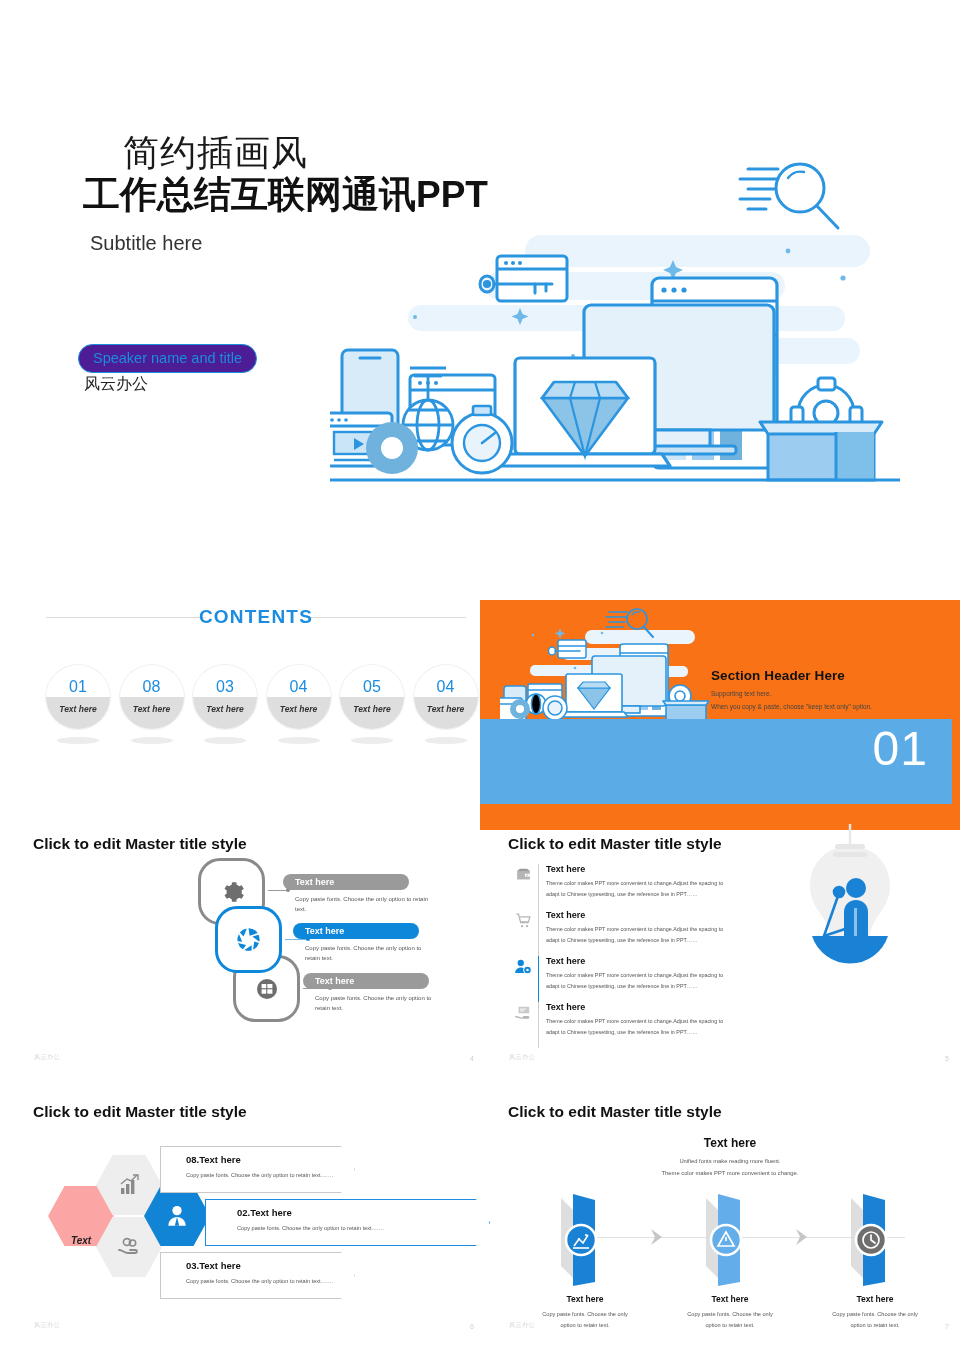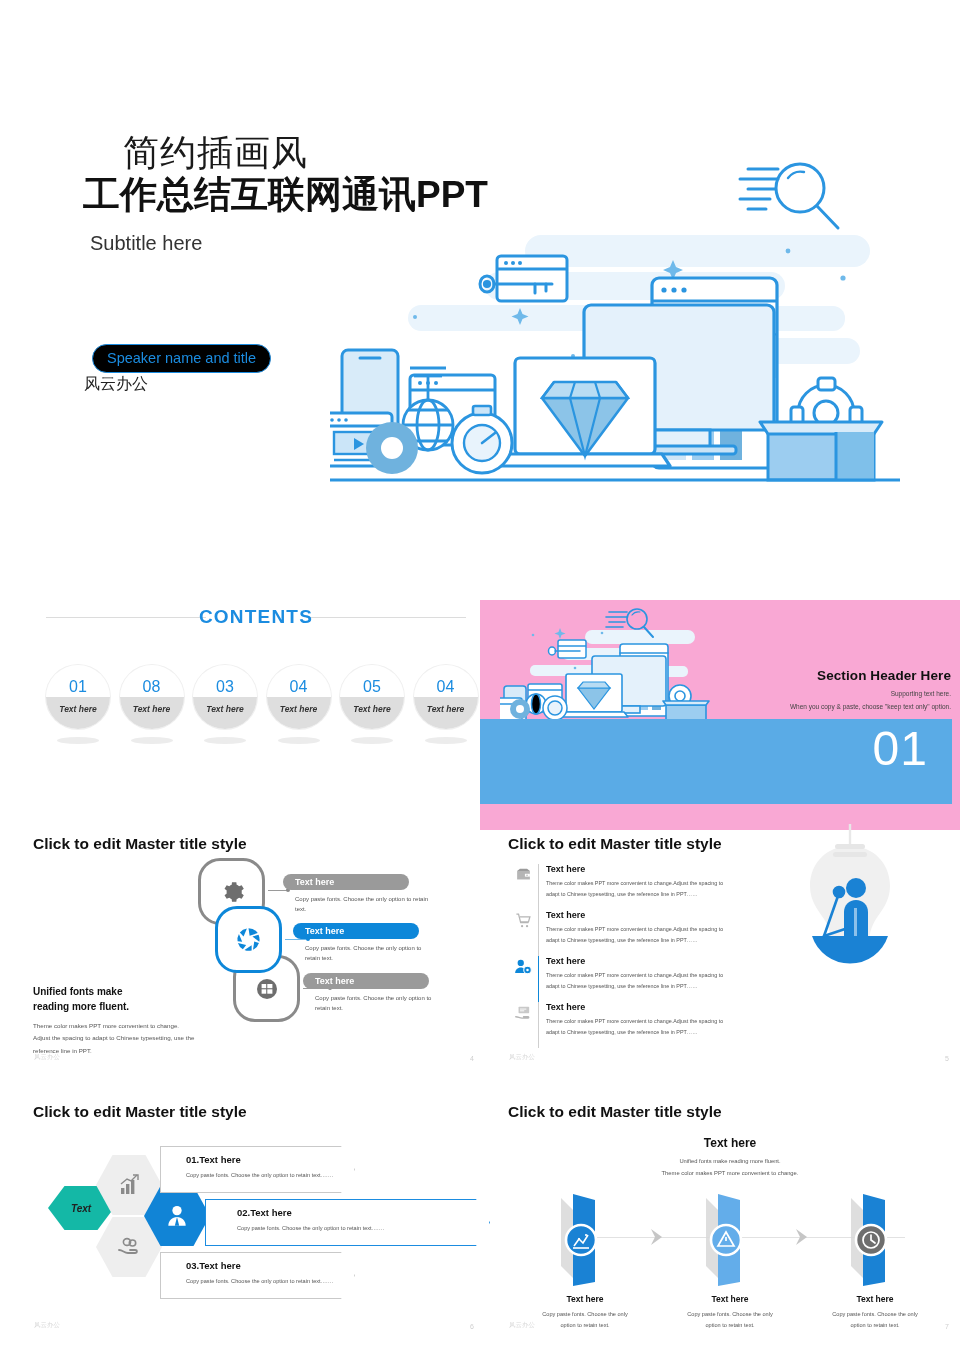--- a/index.html
+++ b/index.html
@@ -19,24 +19,24 @@
   }
   .hero-title-cn-bold {
     position:absolute; left:83px; top:176px;
     font-size:37px; font-weight:700; letter-spacing:0px; color:#111; line-height:1.05;
   }
   .hero-subtitle {
     position:absolute; left:84px; top:232px;
     font-size:20px; font-weight:400; color:#333;margin-left:6px;
   }
   .speaker-badge {
-    position:absolute; left:92px; top:344px;
+    position:absolute; left:78px; top:344px;
     border:1.6px solid #1b8ce0; border-radius:16px;
     padding:5px 14px 6px 14px; color:#1b8ce0; font-size:14.5px;
-    background:#000000; display:inline-block; white-space:nowrap;
+    background:#4c1d95; display:inline-block; white-space:nowrap;
   }
   .hero-org {
     position:absolute; left:84px; top:374px;
     font-size:16px; color:#222;
   }
 
   .hero-art { position:absolute; left:330px; top:160px; width:580px; height:350px; }
 
   
   #slide-contents { position:absolute; left:16px; top:560px; width:480px; height:270px; }
@@ -65,21 +65,21 @@
   .circ .lbl {
     position:absolute; left:0; right:0; top:39px; text-align:center;
     font-size:8.5px; color:#333; font-weight:700; font-style:italic; z-index:2;
   }
   .circ-shadow {
     position:absolute; left:11px; top:72px; width:42px; height:7px;
     background:#ececec; border-radius:50%;
   }
 
   
-  #slide-section { position:absolute; left:480px; top:600px; width:480px; height:230px; background:#f9a8d4;text-align:right; }
+  #slide-section { position:absolute; left:480px; top:600px; width:480px; height:230px; background:#f97316; }
   .sec-art { position:absolute; left:20px; top:8px; width:210px; height:115px; }
   .sec-mag { position:absolute; left:125px; top:5px; width:54px; height:38px; }
   .sec-text { position:absolute; left:231px; top:68px; width:240px; }
   .sec-title { font-size:13.5px; font-weight:700; color:#111; letter-spacing:.1px; }
   .sec-sub1 { font-size:6.5px; color:#444; margin-top:7px; }
   .sec-sub2 { font-size:6.5px; color:#444; margin-top:6px; }
   .sec-band {
     position:absolute; left:0px; top:119px; width:472px; height:85px;
     background:#5aabe6;
   }
@@ -143,21 +143,21 @@
   .s5-h { font-size:9px; font-weight:700; color:#111; }
   .s5-p { font-size:5.4px; color:#555; line-height:1.95; margin-top:4px; }
   .s5-bulb { position:absolute; left:285px; top:-6px; width:120px; height:190px; }
 
   
   #slide-6 { left:30px; top:1098px; width:450px; height:240px; }
   #slide-6 .slide-title { position:absolute; left:3px; top:5px; }
   .s6-hex-area { position:absolute; left:18px; top:55px; width:175px; height:120px; }
   .hex { position:absolute; display:flex; align-items:center; justify-content:center;
          clip-path:polygon(25% 0%,75% 0%,100% 50%,75% 100%,25% 100%,0% 50%); }
-  .hex.text-hex { left:0px; top:33px; width:66px; height:44px; background:#14b8a6; }
+  .hex.text-hex { left:0px; top:33px; width:66px; height:60px; background:#fca5a5;align-items:flex-end; }
   .hex.ic1 { left:48px; top:2px; width:66px; height:60px; background:#eeeeee; }
   .hex.ic2 { left:48px; top:64px; width:66px; height:60px; background:#eeeeee; }
   .hex.ic3 { left:96px; top:33px; width:66px; height:60px; background:#1184d6; }
   .hex-text { font-size:10px; font-weight:700; font-style:italic; color:#222; }
   .s6-rows { position:absolute; left:130px; top:48px; width:320px; }
   .s6-band { position:absolute; height:47px; }
   .s6-band.b1 { left:0px; top:0px; width:195px; }
   .s6-band.b2 { left:45px; top:53px; width:285px; }
   .s6-band.b3 { left:0px; top:106px; width:195px;padding-left:31px; }
   .s6-arrow-shape { position:absolute; inset:0; background:#fff; border:1px solid #c9c9c9;
@@ -537,27 +537,20 @@
       <div class="s4-row r2">
         <div class="s4-pill blue">Text here</div>
         <div class="s4-desc">Copy paste fonts. Choose the only option to retain text.</div>
       </div>
       <div class="s4-row r3">
         <div class="s4-pill gray">Text here</div>
         <div class="s4-desc">Copy paste fonts. Choose the only option to retain text.</div>
       </div>
     </div>
 
-    <div class="s4-left-block">
-      <div class="s4-left-head">Unified fonts make</div>
-      <div class="s4-left-head">reading more fluent.</div>
-      <div class="s4-left-body">Theme color makes PPT more convenient to change.</div>
-      <div class="s4-left-body" style="margin-top:0">Adjust the spacing to adapt to Chinese typesetting, use the</div>
-      <div class="s4-left-body" style="margin-top:0">reference line in PPT.</div>
-    </div>
 
     <div class="slide-foot-logo">风云办公</div>
     <div class="slide-foot-num">4</div>
   </section>
 
   <section id="slide-5" class="slide">
     <div class="slide-title">Click to edit Master title style</div>
 
     <div class="s5-list">
       <div class="s5-item">
@@ -679,21 +672,21 @@
           <path d="M4 21c0-4.6 3.6-8 8-8s8 3.4 8 8z" fill="#fff"></path>
           <path d="M12 13l-2 8h4z" fill="#1184d6"></path>
         </svg>
       </div>
     </div>
 
     <div class="s6-rows">
       <div class="s6-band b1">
         <div class="s6-arrow-shape"></div>
         <div class="s6-band-inner">
-          <div class="s6-h">01.Text here</div>
+          <div class="s6-h">08.Text here</div>
           <div class="s6-p">Copy paste fonts. Choose the only option to retain text.……</div>
         </div>
       </div>
       <div class="s6-band b2">
         <div class="s6-arrow-shape"></div>
         <div class="s6-band-inner">
           <div class="s6-h">02.Text here</div>
           <div class="s6-p">Copy paste fonts. Choose the only option to retain text.……</div>
         </div>
       </div>

